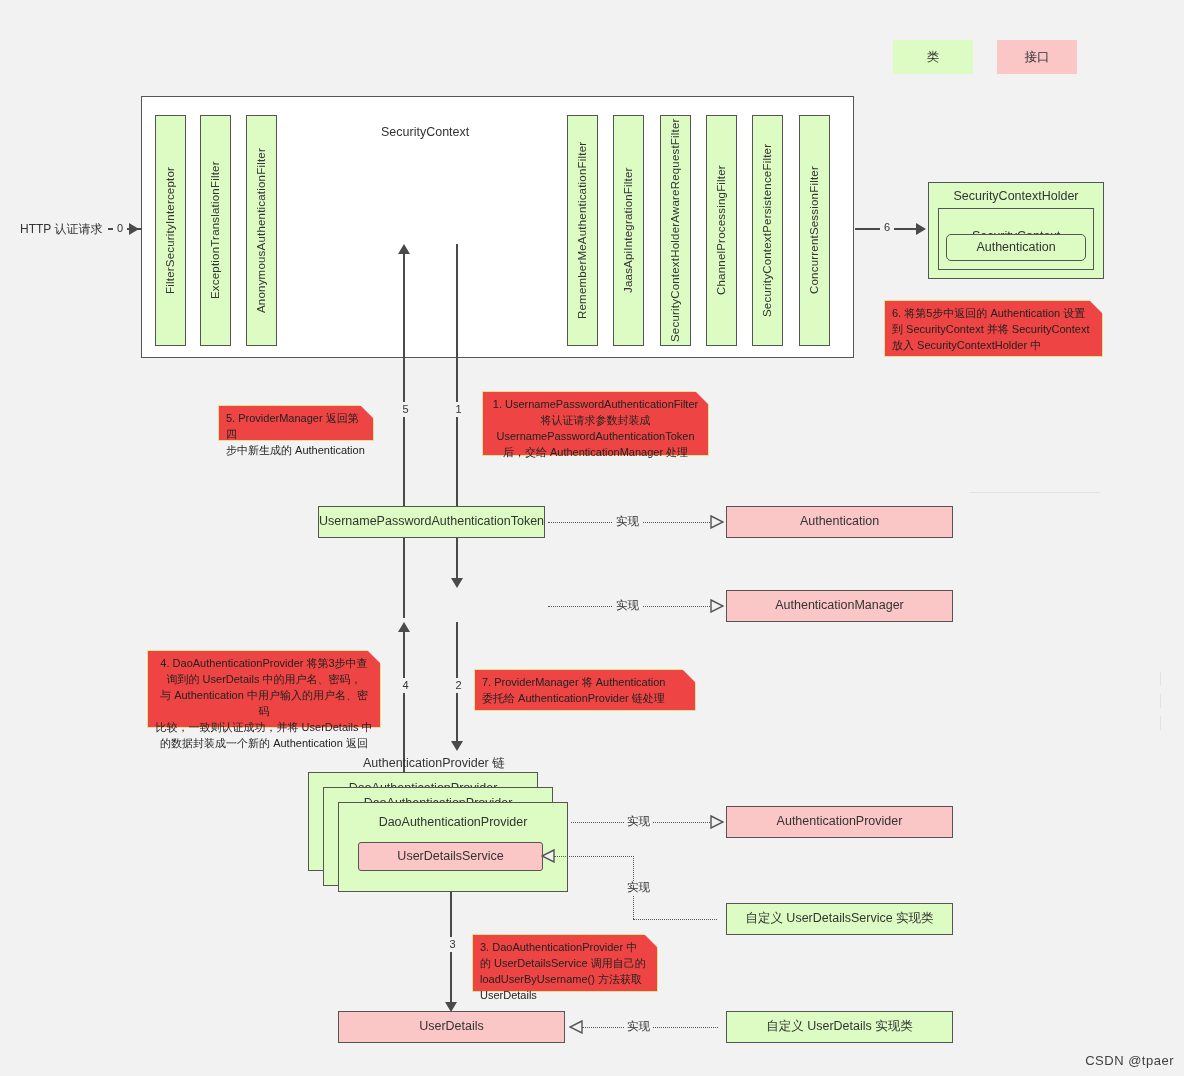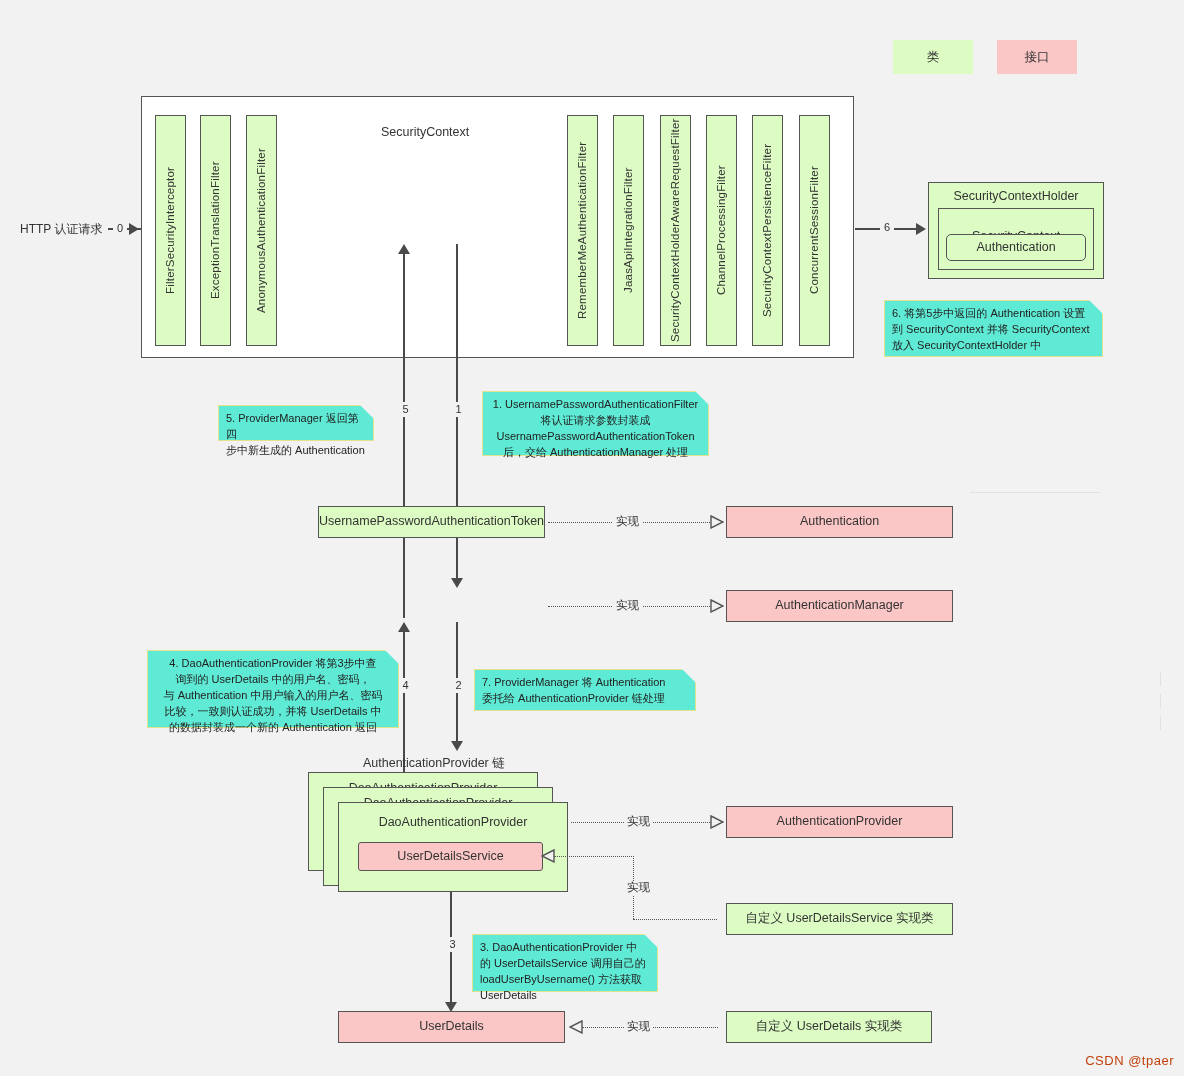--- a/index.html
+++ b/index.html
@@ -33,21 +33,21 @@
     writing-mode:vertical-rl;
     transform:rotate(180deg);
     font-size:11.5px;
     letter-spacing:.2px;
     padding:4px 0;
   }
 
   
   .note{
     position:absolute;box-sizing:border-box;
-    background:#5eead4;
+    background:#ef4444;
     border:1px solid #e3e38f;
     font-size:11px;
     line-height:1.45;
     color:#222;
     padding:5px 7px;
     white-space:pre-line;
   }
   .note::after{
     content:"";position:absolute;right:-1px;top:-1px;
     border-width:0 14px 14px 0;
@@ -97,21 +97,21 @@
   .stack-card{
     position:absolute;box-sizing:border-box;
     background:#ddfcc4;border:1.6px solid #555;
   }
   .stack-title{
     position:absolute;width:100%;text-align:center;font-size:12.5px;color:#333;
   }
 
   .watermark{
     position:absolute;right:10px;bottom:8px;
-    font-size:13px;color:#c2410c;letter-spacing:.5px;
+    font-size:13px;color:#404040;letter-spacing:.5px;
     font-family:"Liberation Sans","DejaVu Sans",sans-serif;
   }
   .faint-ln{position:absolute;background:#e2e2e2;}
 </style>
 </head>
 <body>
 
 <div id="stage">
 
   <div class="legend cls" style="left:893px;top:40px;width:80px;height:34px;">
@@ -224,21 +224,21 @@
   </div>
 
   <div class="ln lnv" style="left:403px;top:630px;height:145px;"></div>
   <div class="ahd-up" style="left:398px;top:622px;"></div>
   <div class="num" style="left:398px;top:678px;width:11px;">4</div>
 
   <div class="ln lnv" style="left:456px;top:622px;height:123px;"></div>
   <div class="ahd-down" style="left:451px;top:741px;"></div>
   <div class="num" style="left:451px;top:678px;width:11px;">2</div>
 
-  <div class="note center" style="left:147px;top:650px;width:252px;height:78px;">4. DaoAuthenticationProvider 将第3步中查
+  <div class="note center" style="left:147px;top:650px;width:234px;height:78px;">4. DaoAuthenticationProvider 将第3步中查
 询到的 UserDetails 中的用户名、密码，
 与 Authentication 中用户输入的用户名、密码
 比较，一致则认证成功，并将 UserDetails 中
 的数据封装成一个新的 Authentication 返回</div>
   <div class="note left" style="left:474px;top:669px;width:222px;height:42px;">7. ProviderManager 将 Authentication
 委托给 AuthenticationProvider 链处理</div>
 
   <div class="title-lbl" style="left:363px;top:755px;">AuthenticationProvider 链</div>
 
   <div class="stack-card" style="left:308px;top:772px;width:230px;height:99px;">
@@ -282,21 +282,21 @@
   <div class="ahd-down" style="left:445px;top:1002px;"></div>
   <div class="num" style="left:445px;top:937px;width:11px;">3</div>
   <div class="note left" style="left:472px;top:934px;width:186px;height:58px;">3. DaoAuthenticationProvider 中
 的 UserDetailsService 调用自己的
 loadUserByUsername() 方法获取
 UserDetails</div>
 
   <div class="node iface" style="left:338px;top:1011px;width:227px;height:32px;">
     <span>UserDetails</span>
   </div>
-  <div class="node cls" style="left:726px;top:1011px;width:206px;height:32px;">
+  <div class="node cls" style="left:726px;top:1011px;width:227px;height:32px;">
     <span>自定义 UserDetails 实现类</span>
   </div>
   <div class="doth" style="left:582px;top:1027px;width:136px;"></div>
   <div class="edge-lbl" style="left:624px;top:1020px;">实现</div>
   <div class="tri-wrap" style="left:569px;top:1020px;">
     <svg width="14" height="14" viewBox="0 0 14 14">
         <path d="M13,1 L1,7 L13,13 Z" fill="#f2f2f2" stroke="#555" stroke-width="1.4"></path>
       </svg>
   </div>
 

